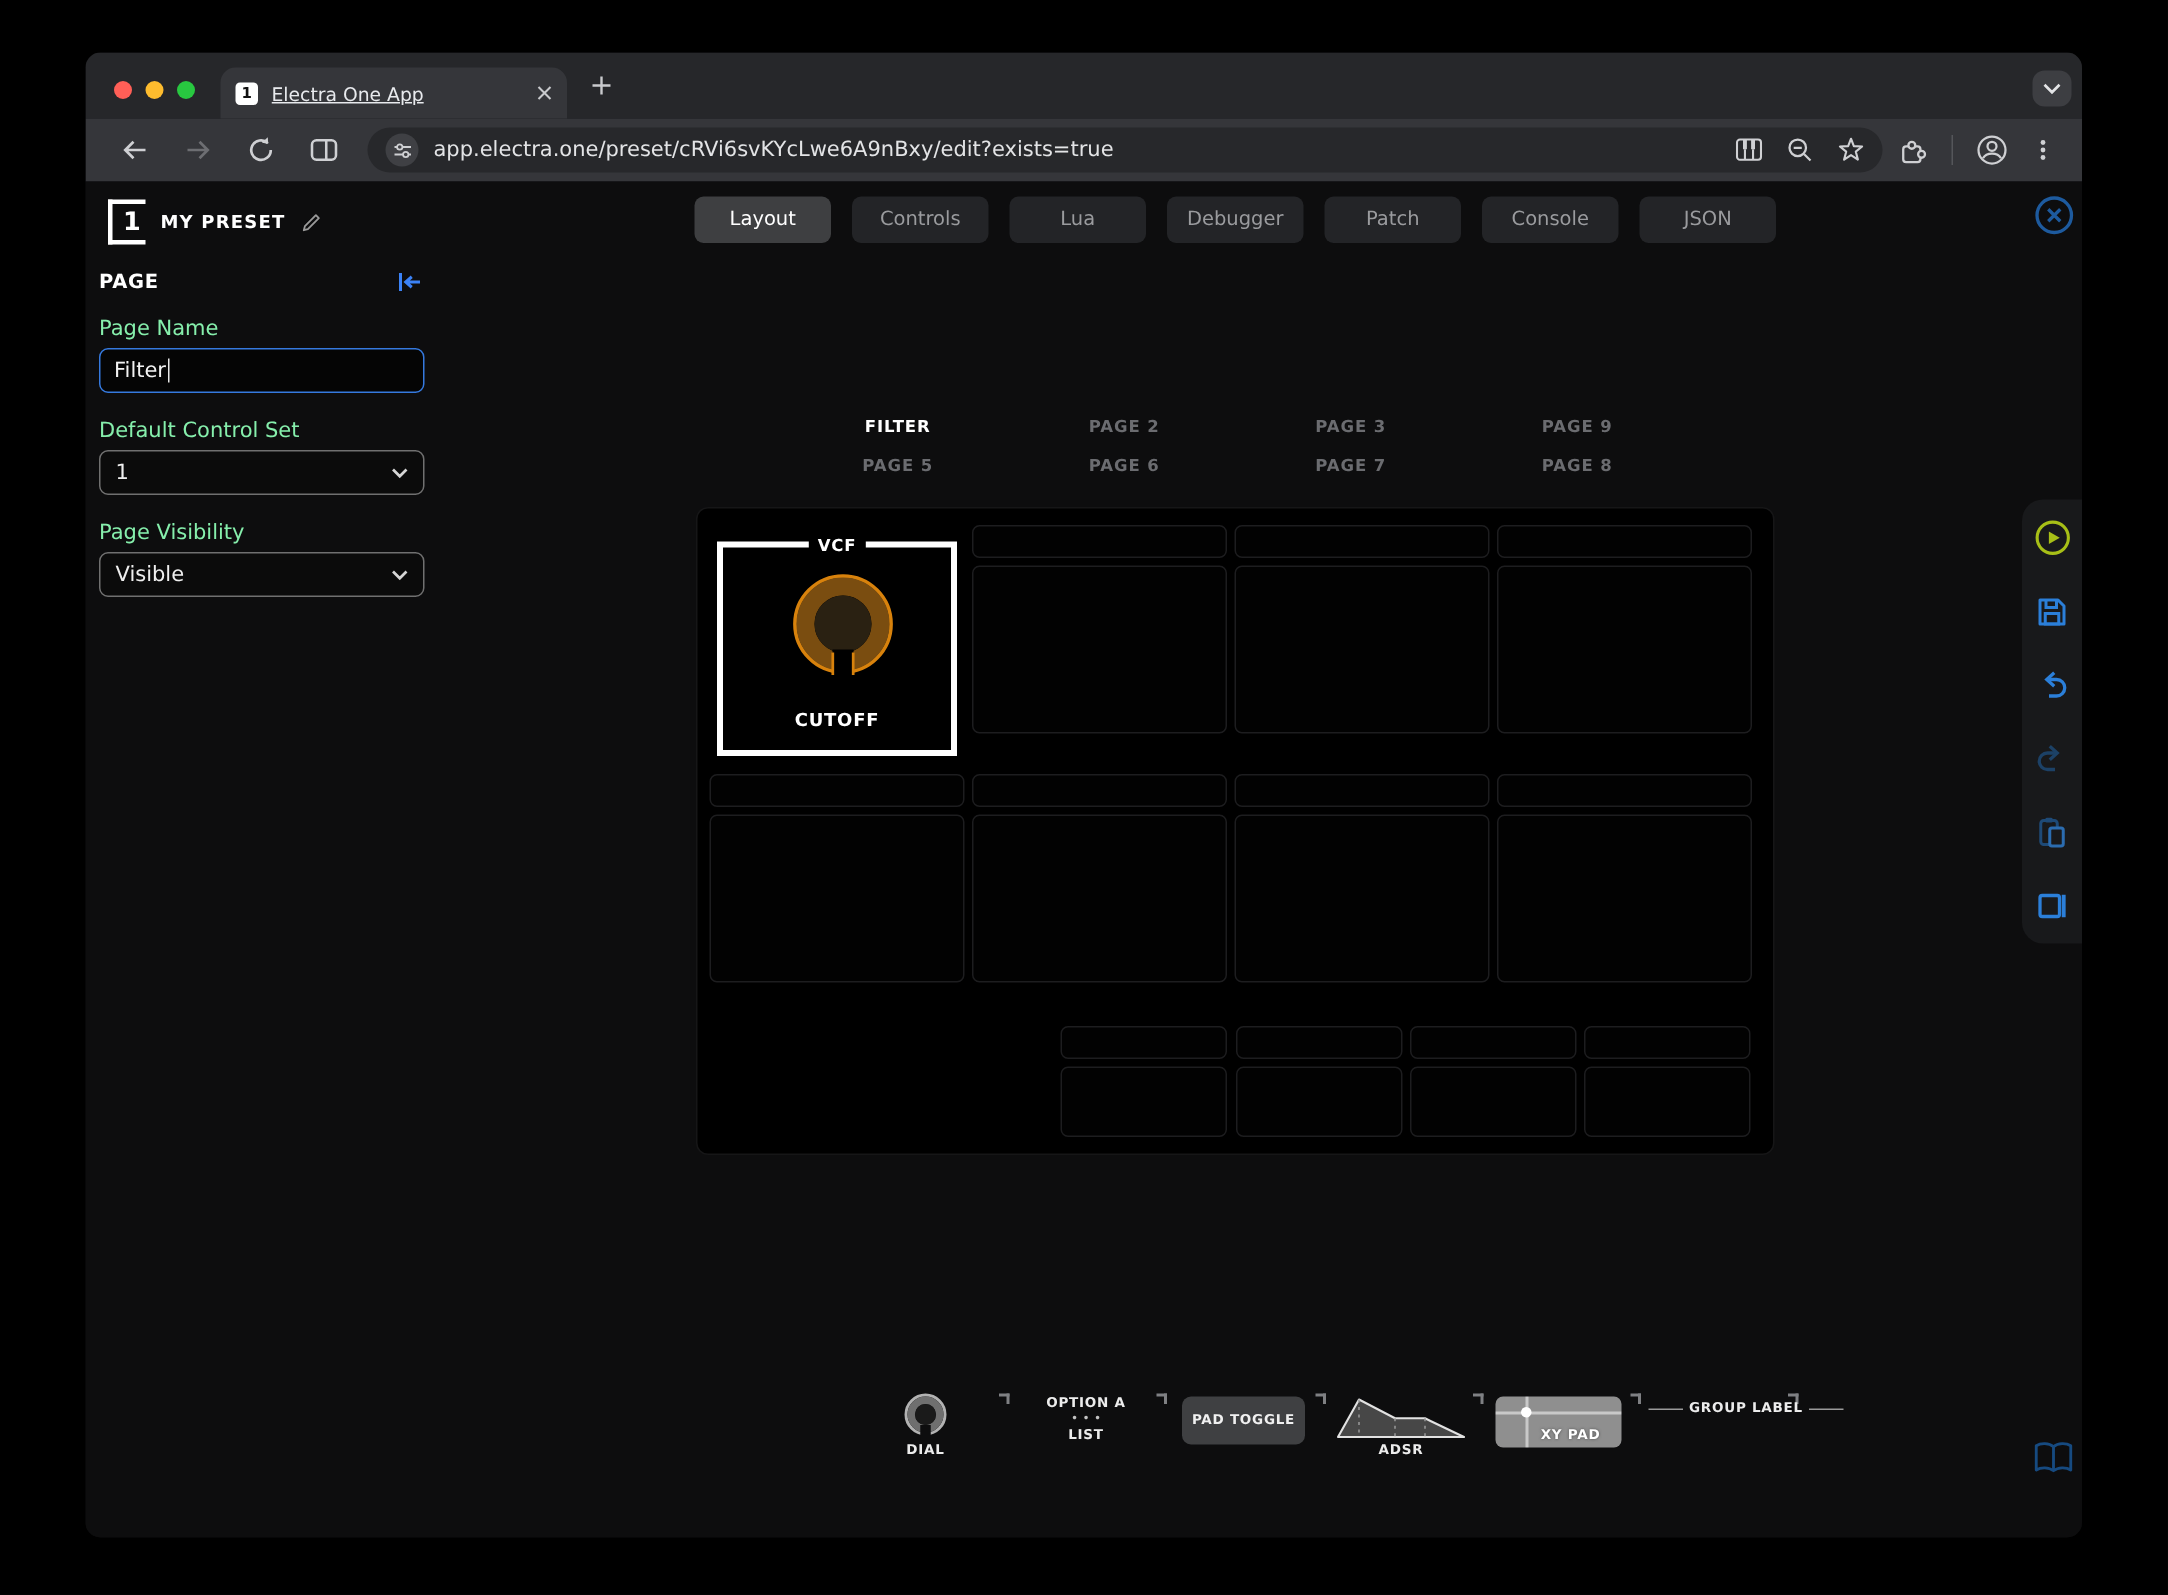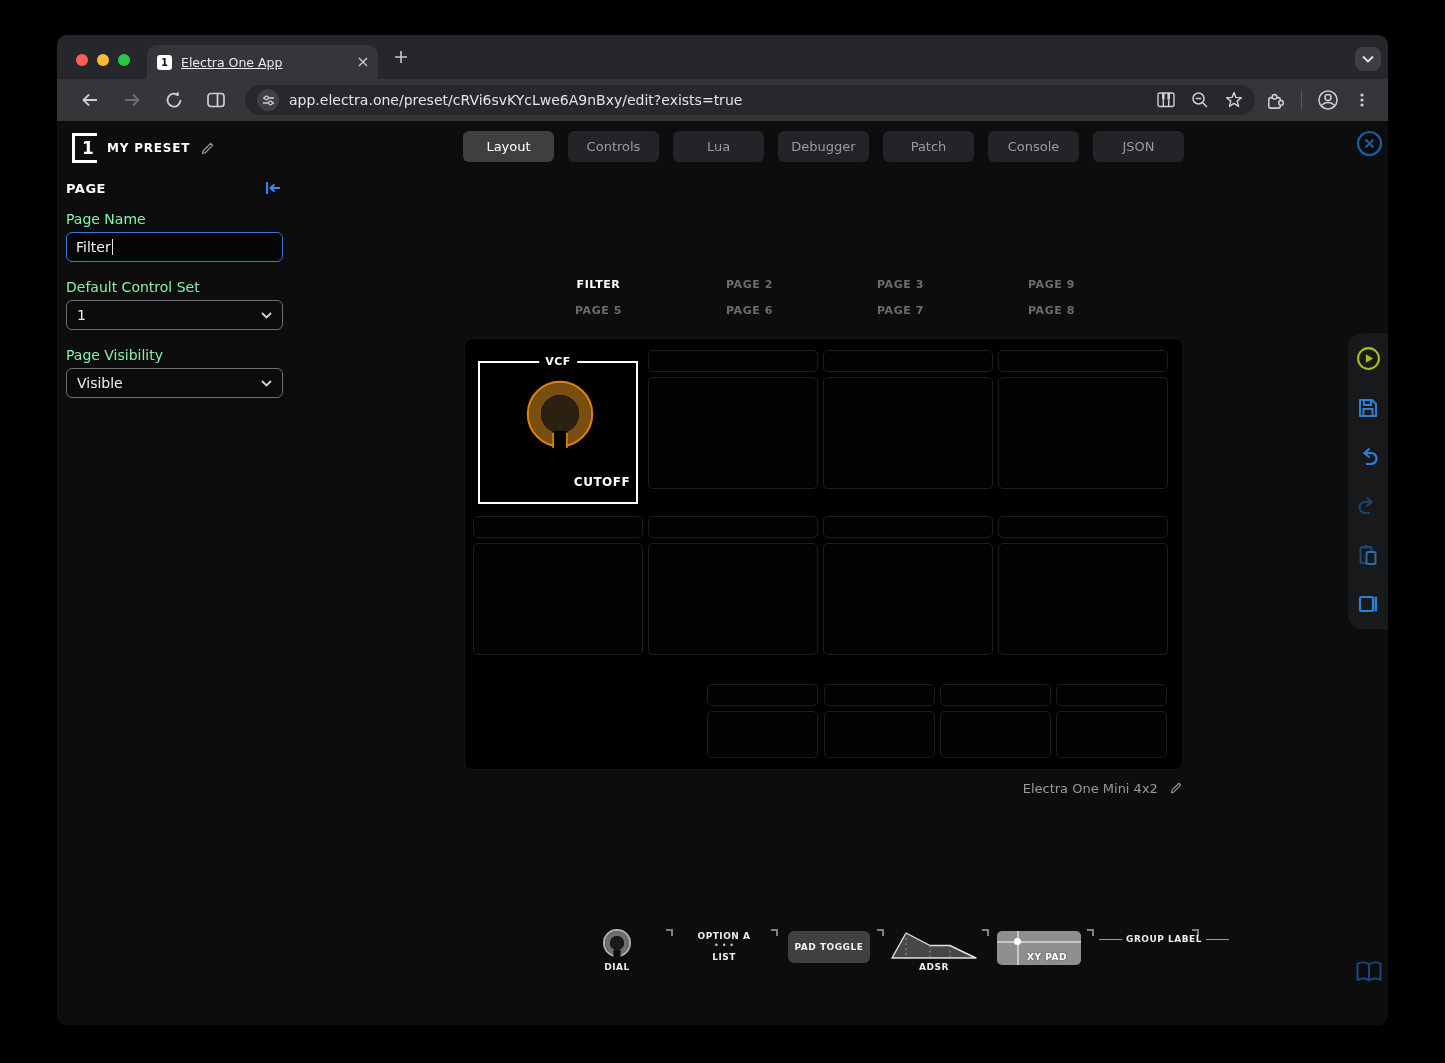--- a/index.html
+++ b/index.html
@@ -65,21 +65,21 @@
   .pagetabs { left:466px; top:150px; width:604px; display:grid;
     grid-template-columns:repeat(4,151px); grid-auto-rows:26px; }
   .ptab { color:#6b6c70; font-size:11px; font-weight:bold; letter-spacing:.6px;
     display:flex; align-items:center; justify-content:center; }
   .ptab.active { color:#fff; }
 
   .canvas { left:407px; top:217px; width:719px; height:432px; background:#000;
     border:1px solid #161617; border-radius:8px; }
   .slot { position:absolute; background:#020202; border:1px solid #1d1d1f; border-radius:5px; }
   .group-box { position:absolute; left:13px; top:22px; width:160px; height:143px;
-    border:2px solid #ffffff;padding-left:44px; }
+    border:4px solid #ffffff; }
   .group-label { position:absolute; top:-8px; left:50%; transform:translateX(-50%);
     background:#000; padding:0 6px; color:#fff; font-size:11px; font-weight:bold; letter-spacing:.5px; }
   .ctrl-label { position:absolute; bottom:13px; width:100%; text-align:center; color:#fff;
     font-size:12px; font-weight:bold; letter-spacing:.5px; }
 
   .device-row { left:407px; top:660px; width:719px; text-align:right; color:#98999c;
     font-size:13px; }
   .device-row svg { vertical-align:-2px; margin-left:7px; }
 
   .side-tools { left:1291px; top:212px; width:40px; height:296px; background:#18191b;
@@ -295,26 +295,20 @@
           <circle cx="38" cy="38" r="32" stroke="#d8820c" stroke-width="2.5" fill="none"></circle>
           <circle cx="38" cy="38" r="25" stroke="#7a4d10" stroke-width="12" fill="none"></circle>
           <circle cx="38" cy="38" r="19" fill="#2a2112"></circle>
           <rect x="31" y="55" width="14" height="21" fill="#000"></rect>
           <path d="M31.2,57 V72 M44.8,57 V72" stroke="#d8820c" stroke-width="1.8"></path>
         </svg>
         <div class="ctrl-label">CUTOFF</div>
       </div>
     </div>
 
-    <div class="abs device-row">
-      <span>Electra One Mini 4x2</span>
-      <svg width="14" height="14" viewBox="0 0 16 16">
-        <path d="M11.3,2.6 l2.1,2.1 L5.6,12.5 l-2.9,.8 .8,-2.9 Z" stroke="#9a9a9a" stroke-width="1.3" fill="none" stroke-linejoin="round"></path>
-      </svg>
-    </div>
 
     <div class="abs side-tools">
       <svg width="25" height="25" viewBox="0 0 24 24">
         <circle cx="12" cy="12" r="10" stroke="#a7bf17" stroke-width="2" fill="none"></circle>
         <path d="M9.5,8 L16.5,12 L9.5,16 Z" fill="#a7bf17"></path>
       </svg>
       <svg width="24" height="24" viewBox="0 0 24 24">
         <path d="M4,4 H16 L20,8 V20 H4 Z" stroke="#2b7fd9" stroke-width="2" fill="none" stroke-linejoin="round"></path>
         <path d="M8,4 V9 H15 V4" stroke="#2b7fd9" stroke-width="2" fill="none"></path>
         <rect x="7.5" y="13" width="9" height="7" stroke="#2b7fd9" stroke-width="2" fill="none"></rect>

